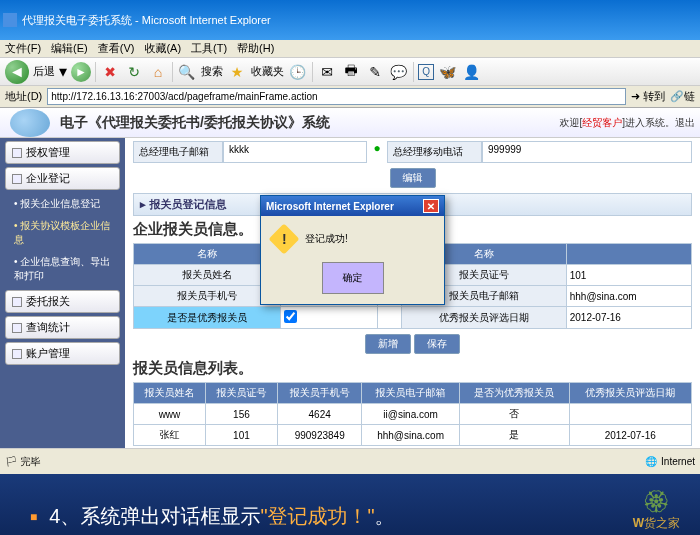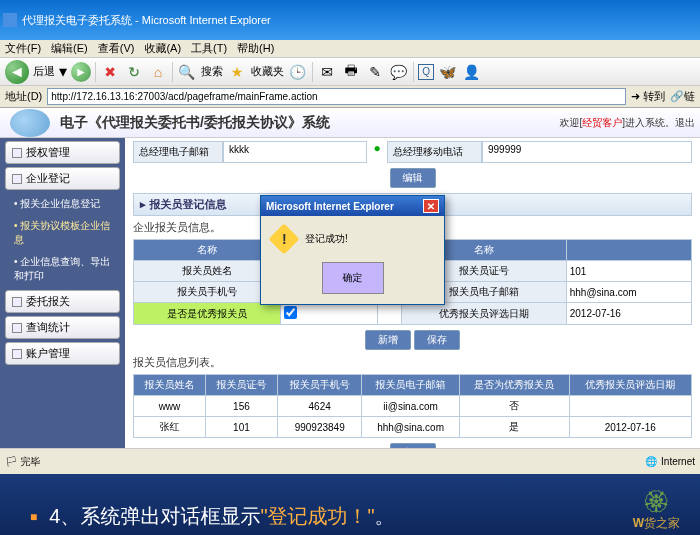--- a/index.html
+++ b/index.html
@@ -41,21 +41,21 @@
 
 .content { flex: 1; background: #fff; padding: 3px 8px; font-size: 11px; overflow: hidden; }
 
 
 .info-row { display: flex; margin-bottom: 4px; }
 .info-label { background: #e8eef6; border: 1px solid #bcd; padding: 3px 5px; width: 90px; font-size: 10px; }
 .info-input { border: 1px solid #bcd; padding: 2px 5px; flex: 1; font-size: 10px; background: #fff; }
 .green-dot { color: #0a0; font-size: 12px; }
 
 .section-head { background: linear-gradient(#eef4fb, #d8e5f3); border: 1px solid #bcd; padding: 3px 6px; font-size: 11px; font-weight: bold; color: #336; margin: 5px 0 3px; display: flex; align-items: center; gap: 4px; }
-.bold-label { font-weight: normal; color: #333; font-size: 11px; margin: 4px 0; }
+.bold-label { font-weight: bold; color: #333; font-size: 15px; margin: 4px 0; }
 
 table.data-tbl { width: 100%; border-collapse: collapse; font-size: 10px; }
 table.data-tbl th { background: #5a7db5; color: #fff; border: 1px solid #bcd; padding: 3px; font-weight: normal; }
 table.data-tbl td { border: 1px solid #bcd; padding: 3px; text-align: center; }
 
 .btn-std { background: linear-gradient(#fff, #dde); border: 1px solid #7f9db9; border-radius: 2px; padding: 2px 12px; font-size: 10px; display: inline-block; color: #fff; background: #5a7db5; }
 
 .btn-row { text-align: center; margin: 5px 0; }
 
 
@@ -195,21 +195,21 @@
         <td style="text-align:left">101</td>
       </tr>
       <tr>
         <td style="background:#e8eef6">报关员手机号</td>
         <td style="text-align:left">990923849</td>
         <td class="green-dot">●</td>
         <td style="background:#e8eef6">报关员电子邮箱</td>
         <td style="text-align:left">hhh@sina.com</td>
       </tr>
       <tr>
-        <td style="background:#bef264">是否是优秀报关员</td>
+        <td style="background:#7dd3fc">是否是优秀报关员</td>
         <td style="text-align:left"><input type="checkbox" checked="" style=""></td>
         <td></td>
         <td style="background:#e8eef6">优秀报关员评选日期</td>
         <td style="text-align:left">2012-07-16</td>
       </tr>
     </tbody>
       </table>
     <div class="btn-row">
       <span class="btn-std">新增</span>
       <span class="btn-std">保存</span>

